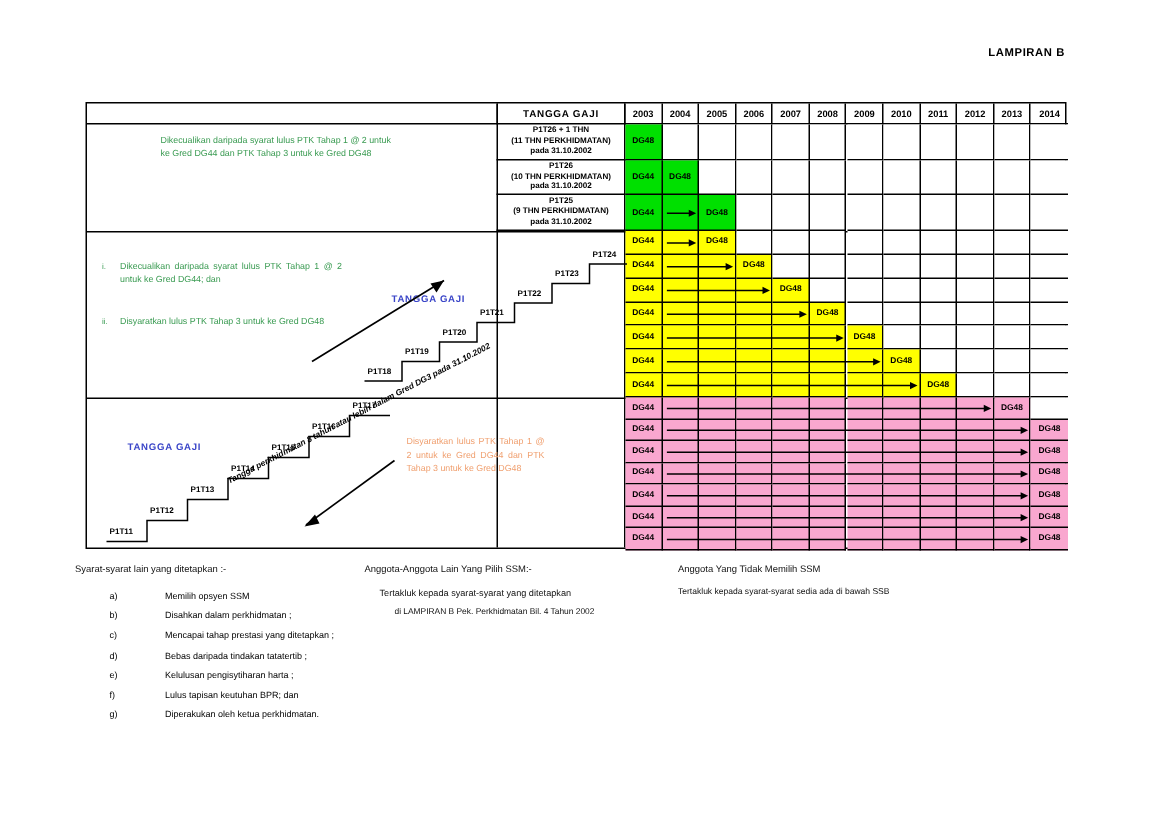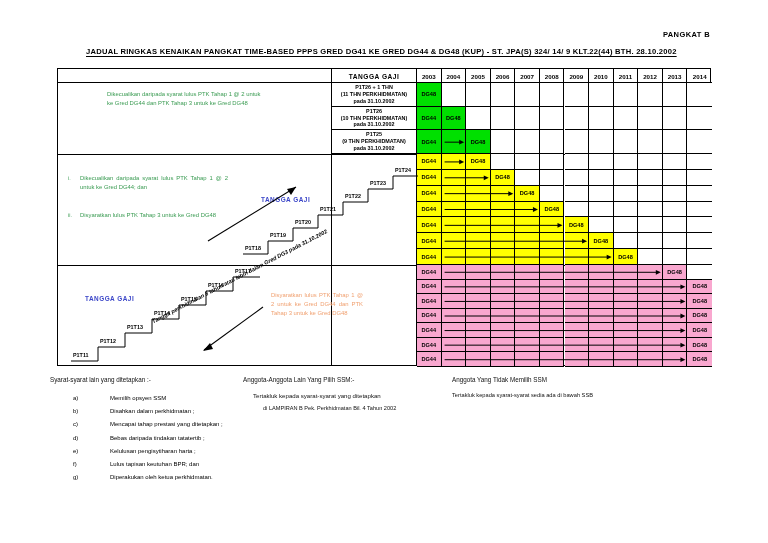--- a/index.html
+++ b/index.html
@@ -102,22 +102,21 @@
   .fitem{position:absolute;font-size:6.0px;}
   .flab{position:absolute;font-size:6.0px;}
 
   .arrowrow{position:absolute;left:0;top:0;pointer-events:none;}
 </style>
 </head>
 <body>
 
 <div class="page">
 
-  <div class="lampiran">PANGKAT B</div>
-  <div class="maintitle">JADUAL RINGKAS KENAIKAN PANGKAT TIME-BASED PPPS GRED DG41 KE GRED DG44 &amp; DG48 (KUP) - ST. JPA(S) 324/ 14/ 9 KLT.22(44) BTH. 28.10.2002</div>
+  <div class="lampiran">LAMPIRAN B</div>
 
   <div class="grid">
 
     <div class="hdrband"></div>
     <div class="hdr-tangga">TANGGA GAJI</div>
     <div id="yearhdr">
         <div class="yearcell" style="left: 359px; width: 24.5833px;">2003</div>
         <div class="yearcell" style="left: 383.583px; width: 24.5833px;">2004</div>
         <div class="yearcell" style="left: 408.167px; width: 24.5833px;">2005</div>
         <div class="yearcell" style="left: 432.75px; width: 24.5833px;">2006</div>

